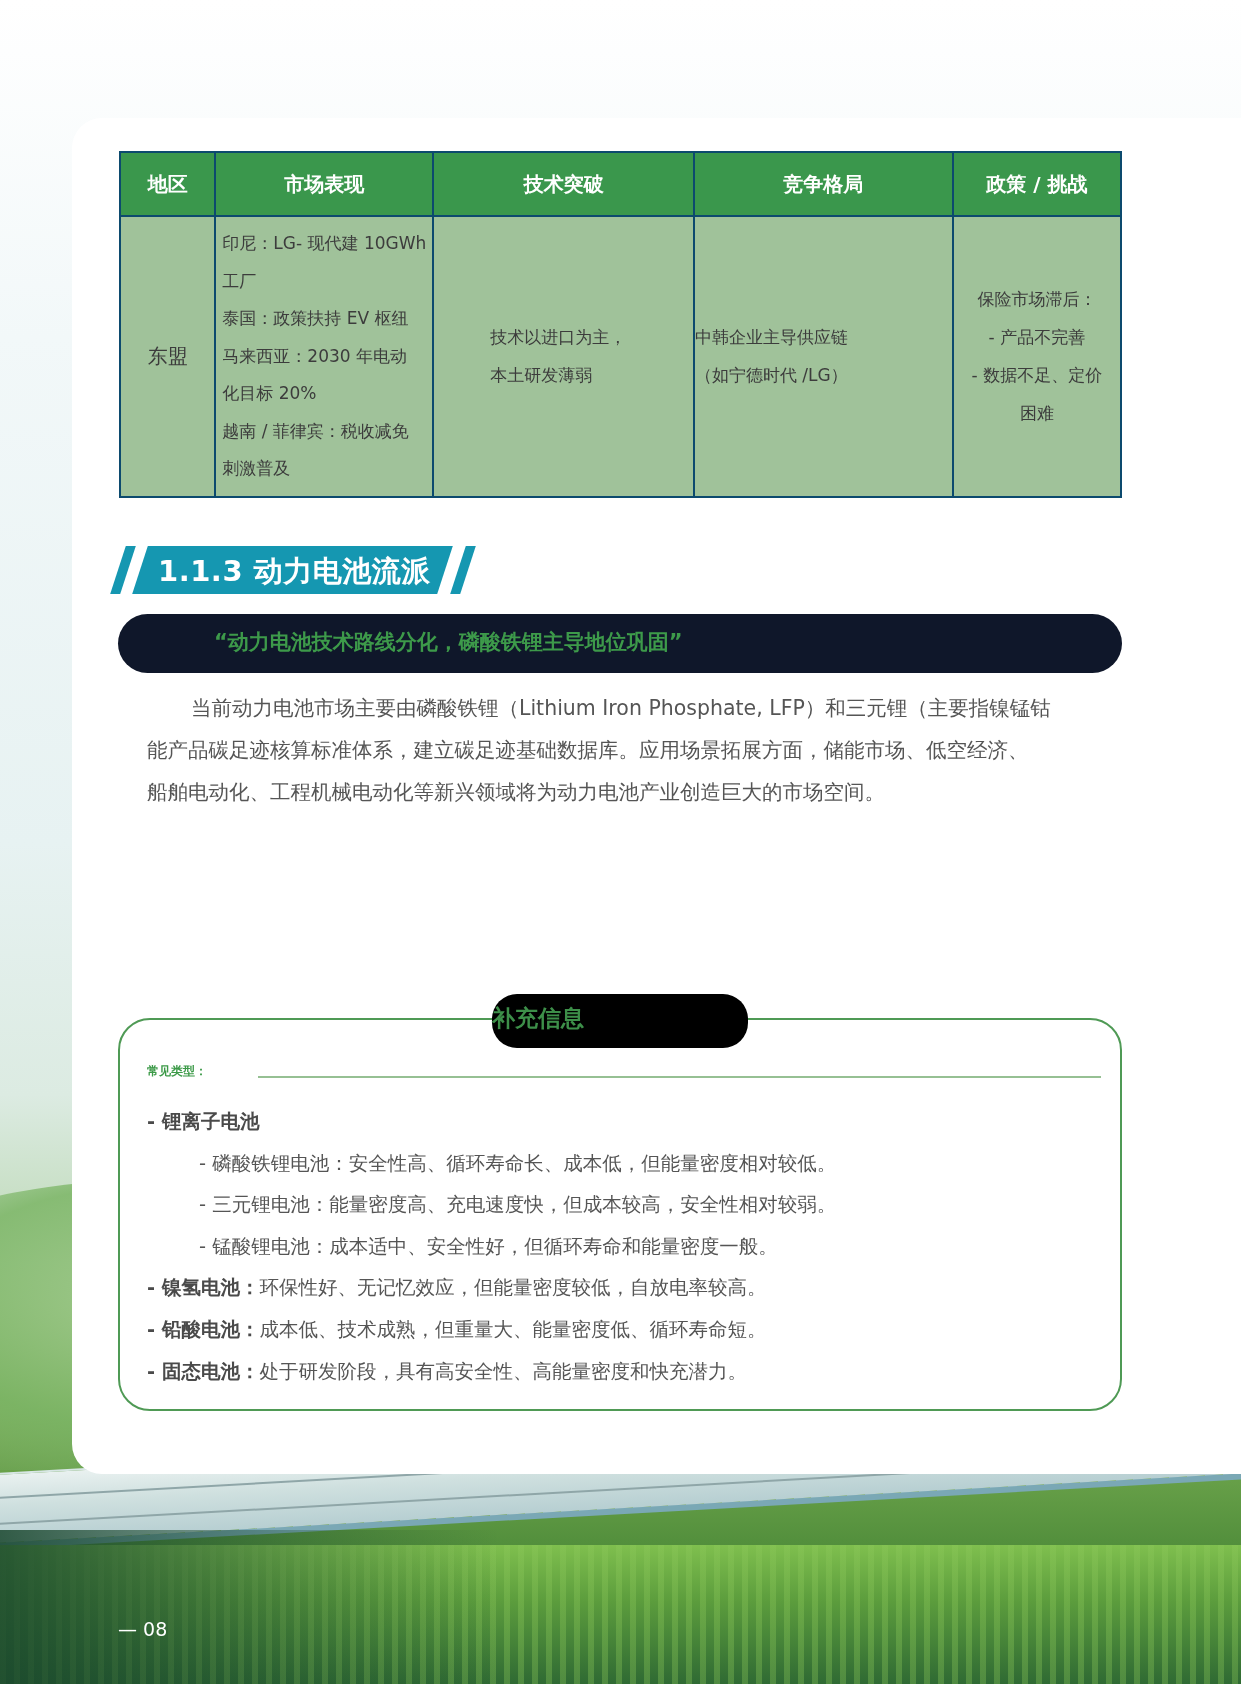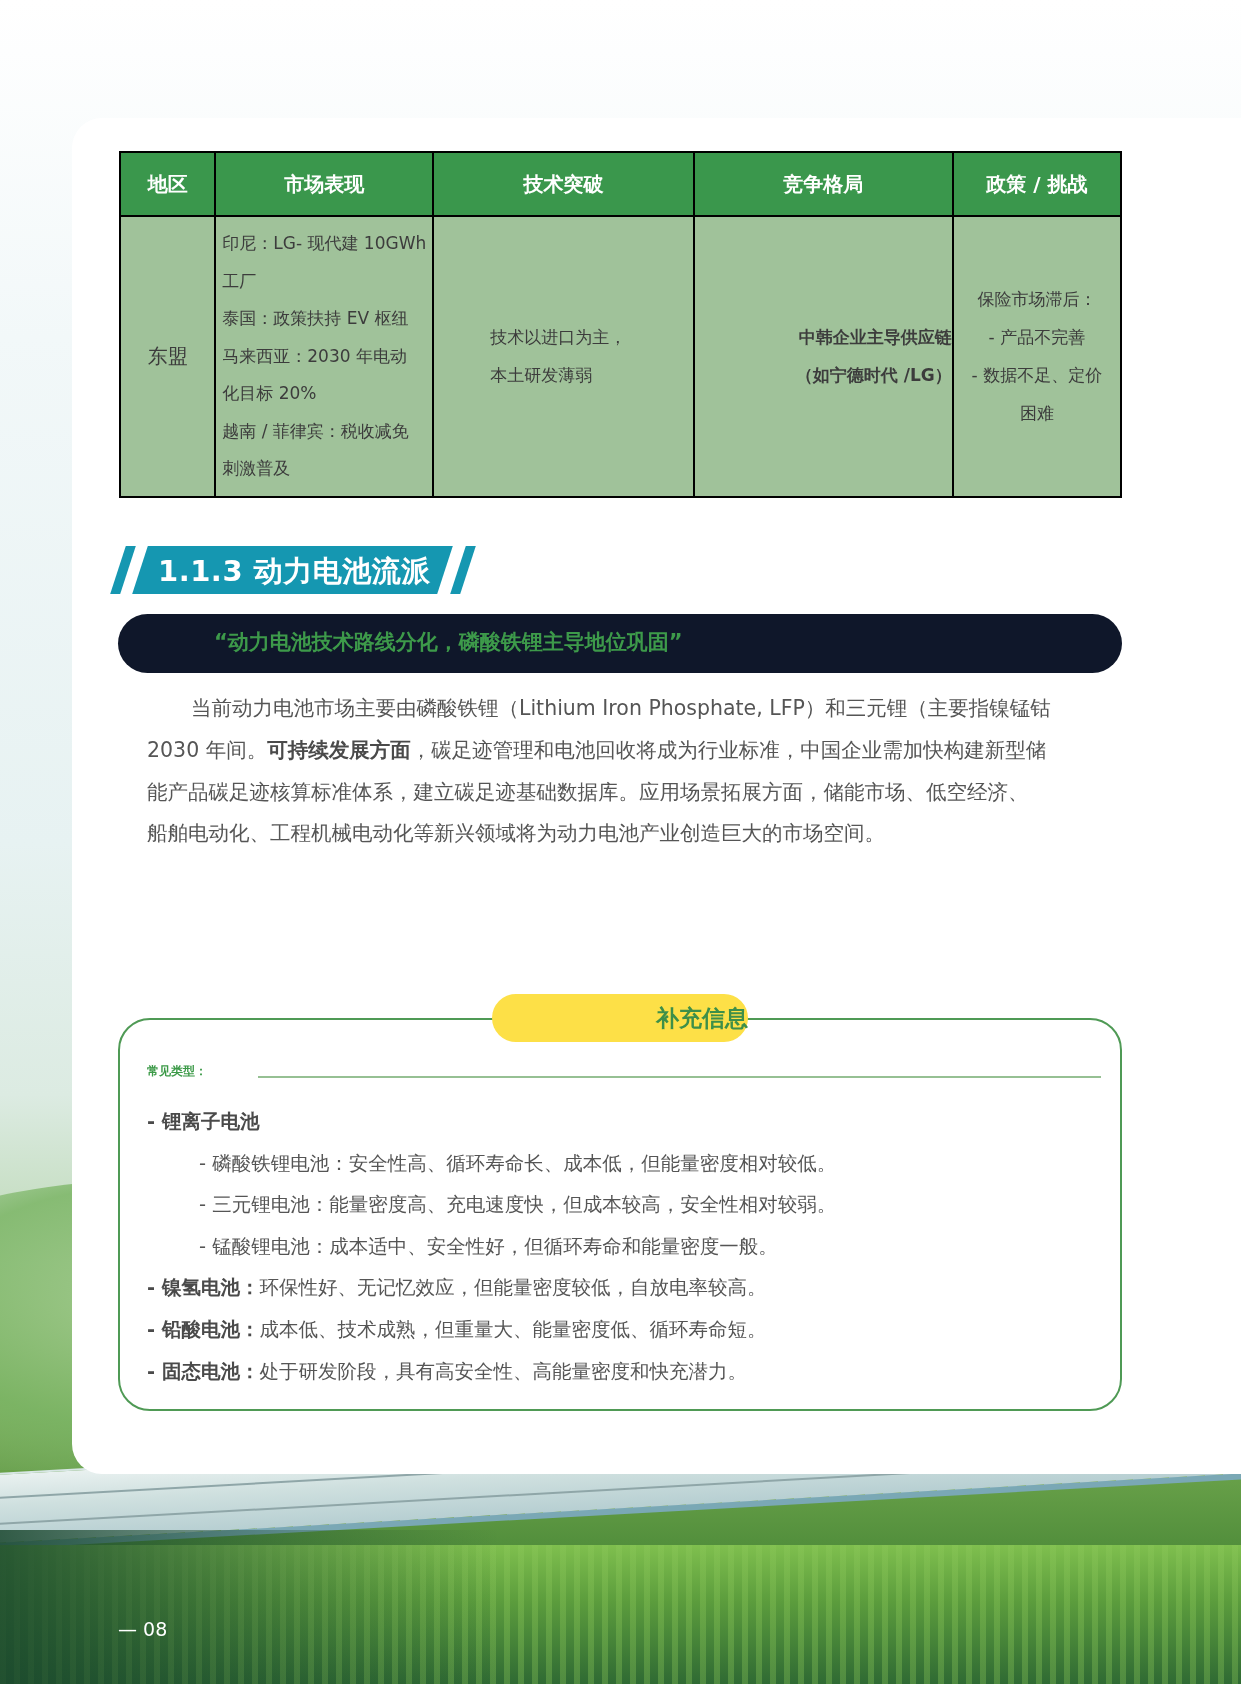--- a/index.html
+++ b/index.html
@@ -50,32 +50,32 @@
     background: #ffffff;
     border-radius: 30px 0 0 30px;
   }
 
   
   .data-table {
     position: absolute; left: 119px; top: 151px; width: 1003px;
     border-collapse: collapse;
     font-family: "DejaVu Sans", sans-serif;
   }
-  .data-table th, .data-table td { border: 2px solid #000000; }
+  .data-table th, .data-table td { border: 2px solid #0c4a6e; }
   .data-table th {
     background: #3a974c; color: #ffffff; font-weight: bold; font-size: 20px;
     height: 64px; text-align: center;
   }
   .data-table td {
     background: #a0c29a; color: #3c3c3c; font-size: 17px; vertical-align: middle;
   }
   .col-region { width: 99px; text-align: center; font-size: 20px !important; }
   .col-market { width: 206px; padding: 8px 6px 8px 6px; line-height: 37.5px; }
   .col-tech { width: 264px; padding-left: 56px; line-height: 38px; }
-  .col-comp { width: 264px; text-align: right; line-height: 38px; font-weight: bold; }
+  .col-comp { width: 264px; text-align: left; line-height: 38px; }
   .col-policy { width: 170px; text-align: center; line-height: 38px; }
   .cell-line { display: block; white-space: nowrap; }
 
   
   .section-header {
     position: absolute; left: 118px; top: 546px; height: 48px; width: 360px;
   }
   .sh-slash1 {
     position: absolute; left: 0; top: 0; width: 10px; height: 48px; background: #1597b1;
     transform: skewX(-18deg);
@@ -111,22 +111,22 @@
   .body-para .line { display: block; white-space: nowrap; }
   .body-para b { color: #4a4a4a; }
   .indent { display: inline-block; width: 44px; }
 
   
   .supp-box {
     position: absolute; left: 118px; top: 1018px; width: 1004px; height: 393px;
     border: 2.5px solid #4f9a55; border-radius: 32px;
   }
   .supp-pill {
-    position: absolute; left: 492px; top: 994px; width: 256px; height: 48px;
-    background: #fde047; border-radius: 25px; text-align: right;
+    position: absolute; left: 492px; top: 994px; width: 256px; height: 54px;
+    background: #000000; border-radius: 25px; text-align: left;
   }
   .supp-pill span {
     display: inline-block; margin-top: 9px; color: #3d8f49; font-weight: bold; font-size: 23px;
   }
   .types-label {
     position: absolute; left: 147px; top: 1063px; color: #3c9a48; font-weight: bold; font-size: 12px;
     white-space: nowrap;
   }
   .types-rule {
     position: absolute; left: 258px; top: 1076px; width: 843px; height: 2px; background: #96c093;
@@ -201,21 +201,20 @@
   <div class="sh-slash2"></div>
   <div class="sh-title">1.1.3 动力电池流派</div>
 </div>
 
 <div class="quote-pill">
   <div class="quote-text">“动力电池技术路线分化，磷酸铁锂主导地位巩固”</div>
 </div>
 
 <div class="body-para">
   <span class="line"><span class="indent"></span><span>当前动力电池市场主要由磷酸铁锂（Lithium Iron Phosphate, LFP）和三元锂（主要指镍锰钴</span></span>
-  <span class="line"><span>2030 年间。</span><b>可持续发展方面</b><span>，碳足迹管理和电池回收将成为行业标准，中国企业需加快构建新型储</span></span>
   <span class="line"><span>能产品碳足迹核算标准体系，建立碳足迹基础数据库。应用场景拓展方面，储能市场、低空经济、</span></span>
   <span class="line"><span>船舶电动化、工程机械电动化等新兴领域将为动力电池产业创造巨大的市场空间。</span></span>
 </div>
 
 <div class="supp-box"></div>
 <div class="supp-pill">
   <span>补充信息</span>
 </div>
 <div class="types-label">常见类型：</div>
 <div class="types-rule"></div>

